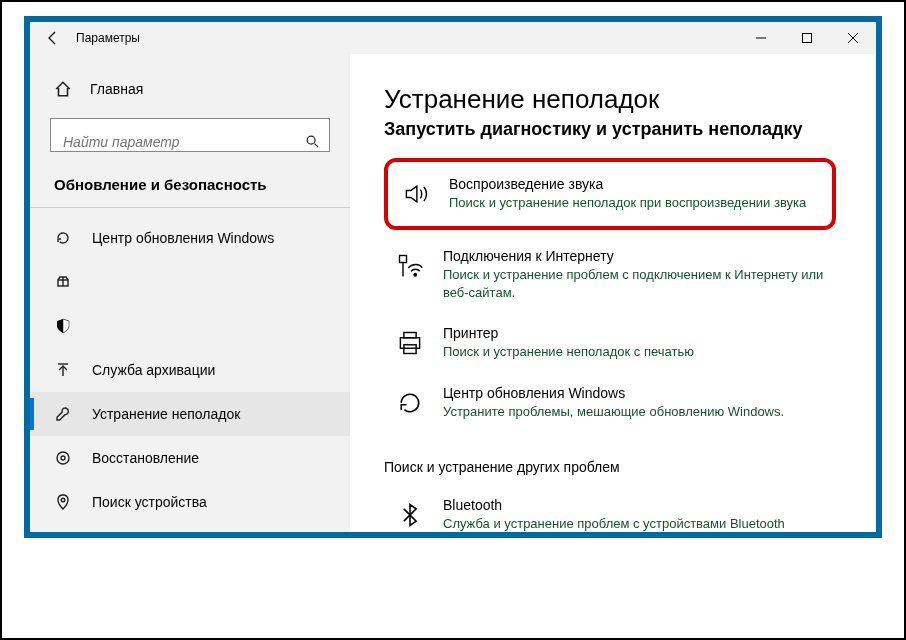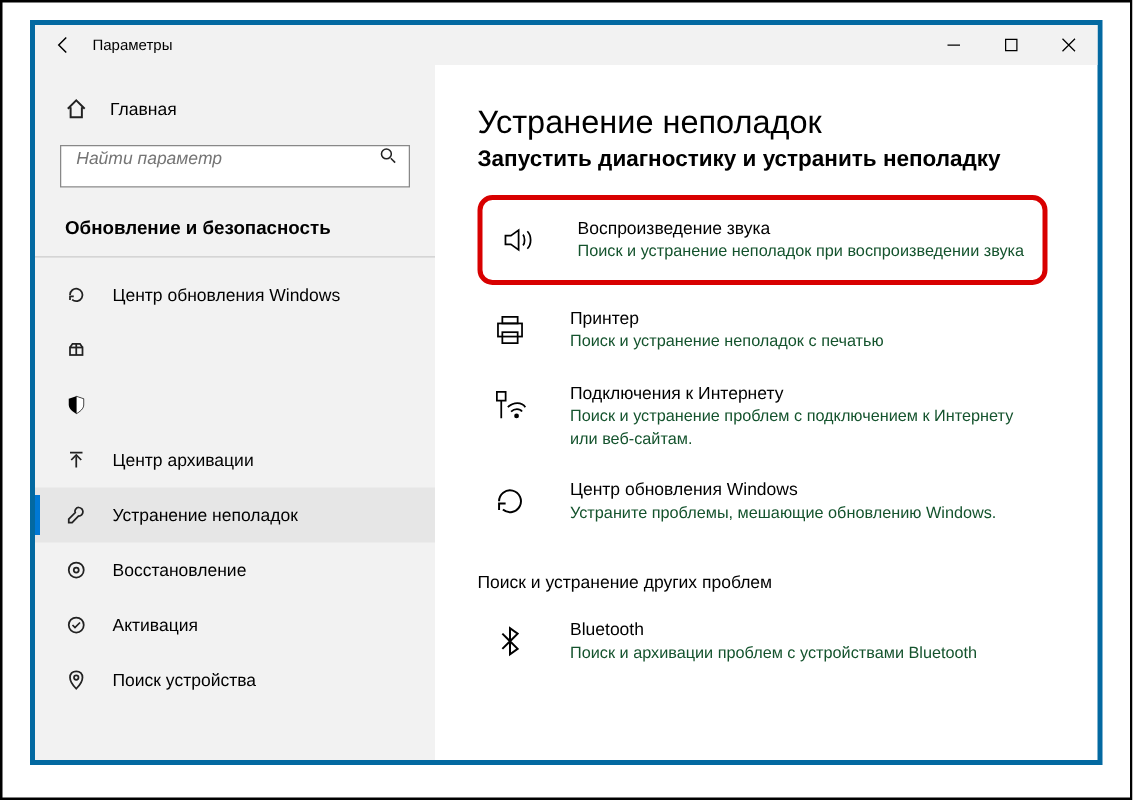--- a/index.html
+++ b/index.html
@@ -16,23 +16,23 @@
   }
   .outer-border {
     width: 906px; height: 640px;
     border: 2px solid #000;
     position: relative;
     overflow: hidden;
   }
   .window {
     position: absolute;
     left: 22px; top: 14px;
-    width: 858px; height: 596px;
+    width: 858px; height: 522px;
     background: #fff;
-    border: 4px solid #0369a1;
+    border: 6px solid #0369a1;
     display: flex;
     flex-direction: column;
   }
 
   
   .titlebar {
     height: 32px;
     display: flex;
     align-items: center;
     background: #f2f2f2;
@@ -72,21 +72,21 @@
     height: 38px;
   }
   .home-row .icon { width:18px; display:flex; justify-content:center; }
   .home-row .label { font-size:14px; }
 
   .search-box {
     margin: 10px 20px 14px 20px;
     height: 34px;
     border: 1px solid #888;
     background: #fff;
-    display:flex; align-items:flex-start;
+    display:flex; align-items:flex-end;
     padding: 0 10px;
     gap: 16px;
   }
   .search-box input {
     flex:1; border:0; outline:0; background:transparent;
     font-size:14px; font-style: italic; color:#666;
     font-family: inherit;
   }
   .search-box .mag { color:#333; font-size:14px; }
 
@@ -128,21 +128,21 @@
     font-size: 26px;
     font-weight: 400;
   }
   .content .subtitle {
     font-size: 18px;
     font-weight: 700;
     margin-bottom: 18px;
   }
   .ts-item {
     display:flex;
-    gap: 30px;
+    gap: 15px;
     padding: 12px 8px 12px 8px;
     align-items: flex-start;
   }
   .ts-item .bigicon {
     width: 36px; height:36px;
     display:flex; align-items:center; justify-content:center;
     flex-shrink:0;
   }
   .ts-item .bigicon svg { width:28px; height:28px; stroke:#000; }
   .ts-item .texts { flex:1; }
@@ -250,47 +250,38 @@
               </span>
             </div>
             <div class="nav-item">
               <span class="icon">
                 <svg class="sb-icon" viewBox="0 0 16 16">
                   <path d="M8 14 V5"></path>
                   <path d="M4 8 L8 4 L12 8"></path>
                   <path d="M3 2 H13"></path>
                 </svg>
               </span>
-              <span class="label">Центр архивации</span>
+              <span class="label">Служба архивации</span>
             </div>
             <div class="nav-item selected">
               <span class="icon">
                 <svg class="sb-icon" viewBox="0 0 16 16">
                   <path d="M10 2a3 3 0 0 0-2.8 4.1L2 11.3V14h2.7l5.2-5.2A3 3 0 1 0 10 2z"></path>
                 </svg>
               </span>
               <span class="label">Устранение неполадок</span>
             </div>
             <div class="nav-item">
               <span class="icon">
                 <svg class="sb-icon" viewBox="0 0 16 16">
                   <circle cx="8" cy="8" r="6"></circle>
                   <circle cx="8" cy="8" r="2"></circle>
                 </svg>
               </span>
               <span class="label">Восстановление</span>
-            </div>
-            <div class="nav-item">
-              <span class="icon">
-                <svg class="sb-icon" viewBox="0 0 16 16">
-                  <circle cx="8" cy="8" r="6"></circle>
-                  <path d="M5 8 L7 10 L11 6"></path>
-                </svg>
-              </span>
-              <span class="label">Активация</span>
             </div>
             <div class="nav-item">
               <span class="icon">
                 <svg class="sb-icon" viewBox="0 0 16 16">
                   <path d="M8 1 C5 1 3 3 3 6 C3 10 8 15 8 15 C8 15 13 10 13 6 C13 3 11 1 8 1 Z"></path>
                   <circle cx="8" cy="6" r="1.8"></circle>
                 </svg>
               </span>
               <span class="label">Поиск устройства</span>
             </div>
@@ -313,47 +304,47 @@
                 </div>
                 <div class="texts">
                   <div class="name">Воспроизведение звука</div>
                   <div class="desc">Поиск и устранение неполадок при воспроизведении звука</div>
                 </div>
               </div>
             </div>
             <div class="ts-item">
               <div class="bigicon">
                 <svg viewBox="0 0 32 32" fill="none" stroke="#000" stroke-width="1.6">
-                  <rect x="9" y="4" width="14" height="6"></rect>
-                  <rect x="5" y="10" width="22" height="12"></rect>
-                  <rect x="9" y="18" width="14" height="10"></rect>
-                </svg>
-              </div>
-              <div class="texts">
-                <div class="name">Принтер</div>
-                <div class="desc">Поиск и устранение неполадок с печатью</div>
-              </div>
-            </div>
-            <div class="ts-item">
-              <div class="bigicon">
-                <svg viewBox="0 0 32 32" fill="none" stroke="#000" stroke-width="1.6">
                   <rect x="4" y="4" width="8" height="8"></rect>
                   <path d="M8 12v16"></path>
                   <path d="M14 18c5-5 13-5 16 0"></path>
                   <path d="M17 22c3-3 8-3 10 0"></path>
                   <circle cx="22" cy="26" r="1.4" fill="#000"></circle>
                 </svg>
               </div>
               <div class="texts">
                 <div class="name">Подключения к Интернету</div>
                 <div class="desc">Поиск и устранение проблем с подключением к Интернету или веб-сайтам.</div>
               </div>
             </div>
             <div class="ts-item">
               <div class="bigicon">
+                <svg viewBox="0 0 32 32" fill="none" stroke="#000" stroke-width="1.6">
+                  <rect x="9" y="4" width="14" height="6"></rect>
+                  <rect x="5" y="10" width="22" height="12"></rect>
+                  <rect x="9" y="18" width="14" height="10"></rect>
+                </svg>
+              </div>
+              <div class="texts">
+                <div class="name">Принтер</div>
+                <div class="desc">Поиск и устранение неполадок с печатью</div>
+              </div>
+            </div>
+            <div class="ts-item">
+              <div class="bigicon">
                 <svg viewBox="0 0 32 32" fill="none" stroke="#000" stroke-width="1.8">
                   <path d="M6 16a10 10 0 1 1 3.5 7.6"></path>
                   <path d="M6 24v-6h6"></path>
                 </svg>
               </div>
               <div class="texts">
                 <div class="name">Центр обновления Windows</div>
                 <div class="desc">Устраните проблемы, мешающие обновлению Windows.</div>
               </div>
             </div>
@@ -363,21 +354,21 @@
 
         <div id="ts-list2">
             <div class="ts-item">
               <div class="bigicon">
                 <svg viewBox="0 0 32 32" fill="none" stroke="#000" stroke-width="1.8">
                   <path d="M9 9l14 14-7 5V4l7 5L9 23"></path>
                 </svg>
               </div>
               <div class="texts">
                 <div class="name">Bluetooth</div>
-                <div class="desc">Поиск и архивации проблем с устройствами Bluetooth</div>
+                <div class="desc">Служба и устранение проблем с устройствами Bluetooth</div>
               </div>
             </div>
           </div>
       </div>
     </div>
 
   </div>
 </div>
 
 </body></html>

